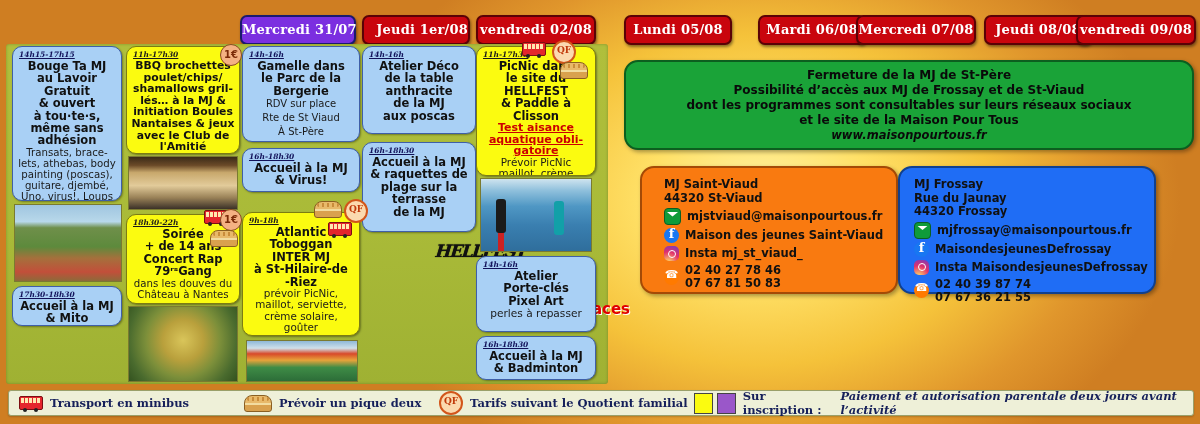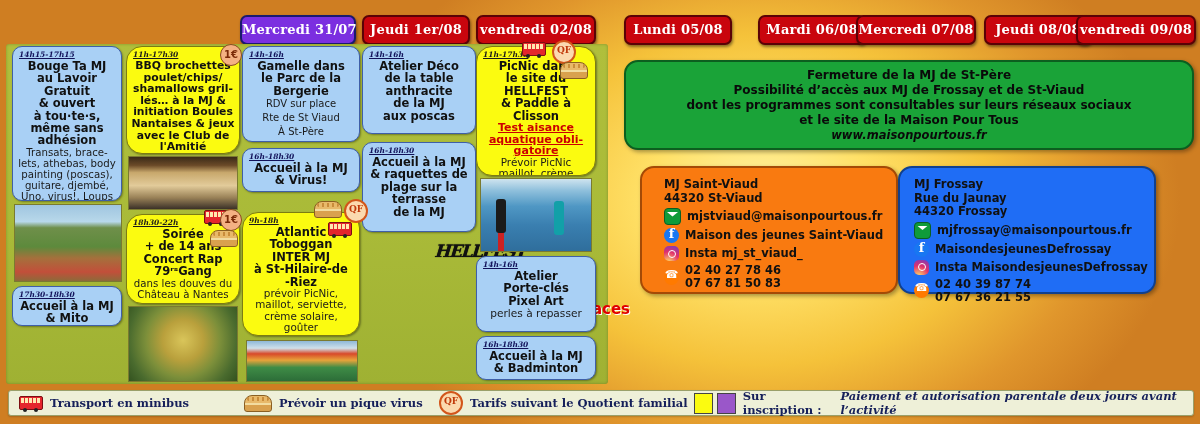--- a/index.html
+++ b/index.html
@@ -34,21 +34,21 @@
     box-shadow:0 0 3px rgba(0,0,0,.25) inset;
   }
   .col{position:absolute;top:0;width:114px;}
 
   .card{
     position:absolute;border-radius:10px;border:1px solid #4b4b9e;
     box-shadow:1px 1px 2px rgba(0,0,0,.35);
     box-sizing:border-box;padding:3px 3px 12px 3px;overflow:hidden;
   }
   .c-blue{background:#a9d0f5;border-color:#3f5fa8;}
-  .c-yellow{background:#fbfb10;border-color:#7c7c12;border-radius:16px;}
+  .c-yellow{background:#fbfb10;border-color:#7c7c12;}
   .time{
     display:block;font-size:7.5px;font-weight:bold;font-style:italic;
     text-decoration:underline;color:#12125a;
     font-family:"DejaVu Serif", serif;margin:0 0 1px 3px;text-align:left;
   }
   .c-yellow .time{color:#1a1a1a;}
   .ttl{
     display:block;text-align:center;font-weight:bold;font-size:11.5px;
     line-height:12.4px;color:#111;
   }
@@ -161,21 +161,21 @@
   .sw-p{background:#9a57c9;}
 </style>
 </head>
 <body>
 
 <div class="poster">
 
   <div class="daybar">
     <div class="daychip dc-violet" style="left:11px;width:104px;margin-top:40px;">Lundi 29/07</div>
     <div class="daychip dc-violet" style="left:240px;width:112px;">Mercredi 31/07</div>
-    <div class="daychip dc-red" style="left:362px;width:104px;">Jeudi 1er/08</div>
+    <div class="daychip dc-red" style="left:362px;width:104px;text-align:right;">Jeudi 1er/08</div>
     <div class="daychip dc-red" style="left:476px;width:116px;">vendredi 02/08</div>
     <div class="daychip dc-red" style="left:624px;width:104px;">Lundi 05/08</div>
     <div class="daychip dc-red" style="left:740px;width:104px;margin-left:18px;">Mardi 06/08</div>
     <div class="daychip dc-red" style="left:856px;width:116px;">Mercredi 07/08</div>
     <div class="daychip dc-red" style="left:984px;width:104px;">Jeudi 08/08</div>
     <div class="daychip dc-red" style="left:1076px;width:116px;">vendredi 09/08</div>
   </div>
 
   <div class="grid">
 
@@ -363,21 +363,21 @@
     </div>
   </div>
 
   <div class="legend">
     <div class="lg" style="left:10px;">
       <span class="bus" style="position:relative;"></span>
       <span class="lt">Transport en minibus</span>
     </div>
     <div class="lg" style="left:235px;">
       <span class="sandwich" style="position:relative;"></span>
-      <span class="lt">Prévoir un pique virus</span>
+      <span class="lt">Prévoir un pique deux</span>
     </div>
     <div class="lg" style="left:430px;">
       <span class="qf" style="position:relative;">QF</span>
       <span class="lt">Tarifs suivant le Quotient familial</span>
     </div>
     <div class="lg" style="left:685px;gap:4px;">
       <span class="sw sw-y"></span>
       <span class="sw sw-p"></span>
       <span class="lt" style="margin-left:3px;">Sur inscription :</span>
       <span class="lt" style="font-style:italic;">Paiement et autorisation parentale deux jours avant l’activité</span>

